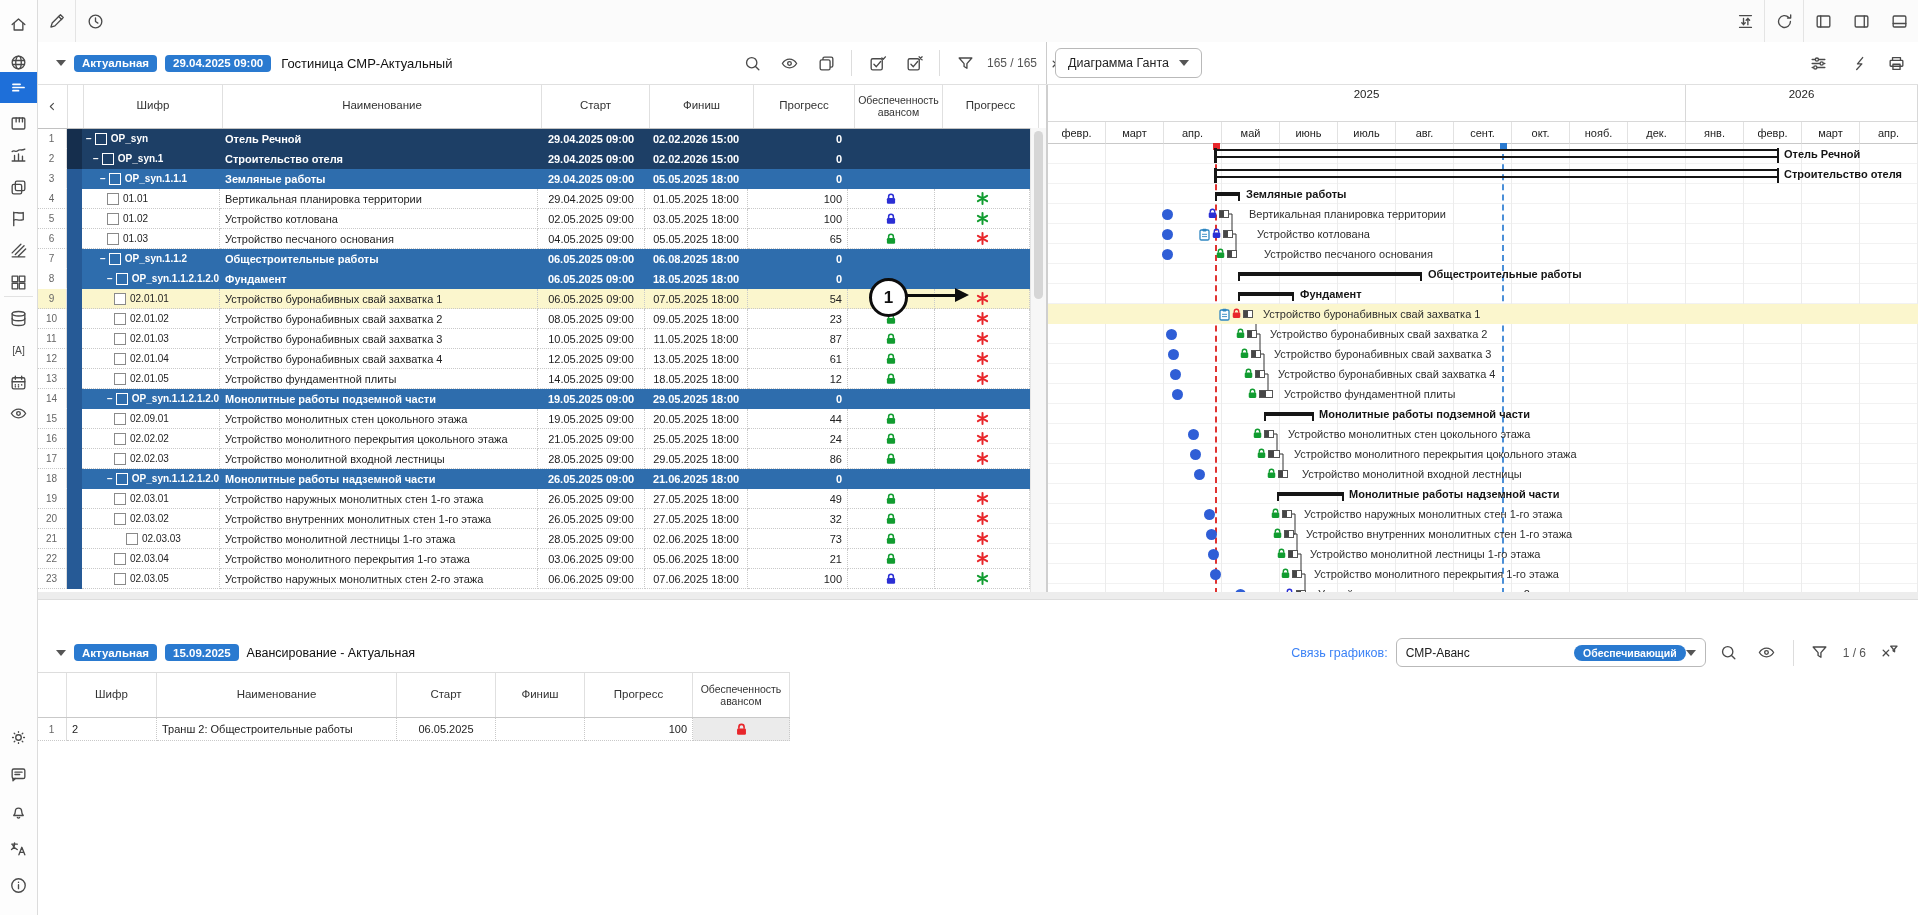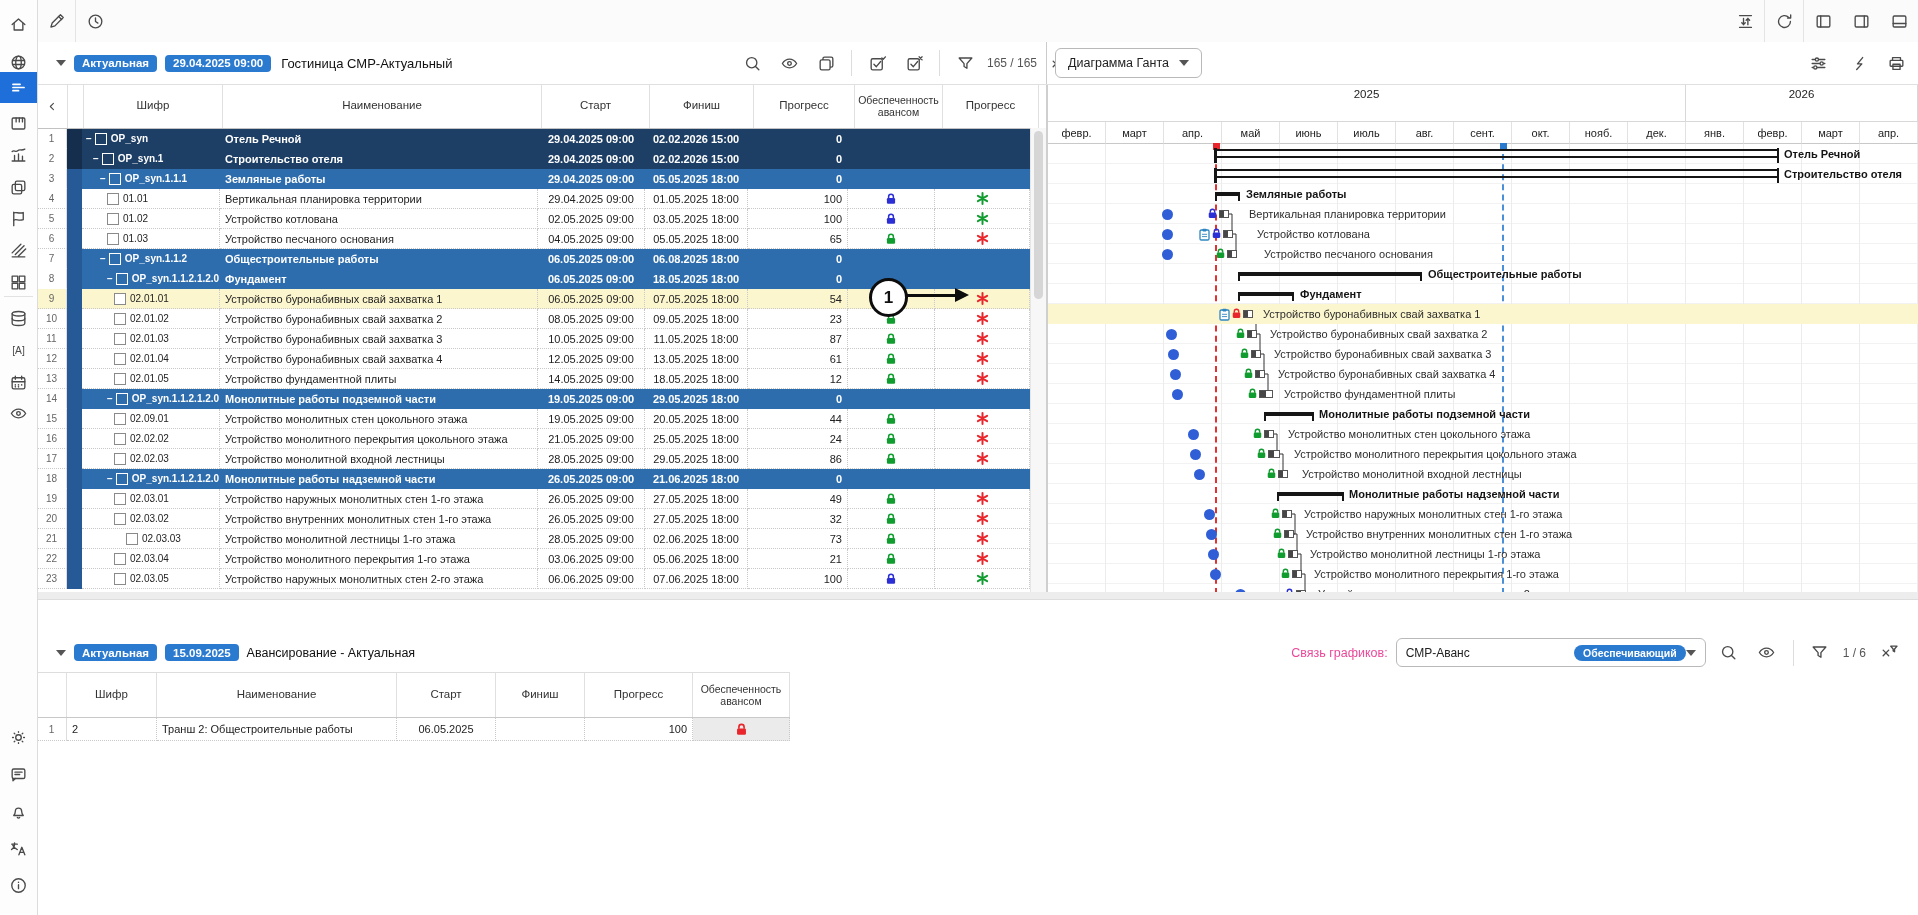--- a/index.html
+++ b/index.html
@@ -75,21 +75,21 @@
   .splitter{position:absolute;left:37px;top:592px;width:1881px;height:7px;background:#ededed;border-bottom:1px solid #ddd}
   .tabsbar{position:absolute;left:37px;top:600px;width:1881px;height:33px;background:#fafafa;border-bottom:1px solid #ddd;display:flex;align-items:stretch;justify-content:space-around;z-index:10}
   .tab{display:flex;align-items:center;font-size:12.5px;color:#333;cursor:pointer;position:relative;padding:0 30px}
   .tab.active{color:#1e6fd9}
   .tab.active:after{content:"";position:absolute;left:-35px;right:-35px;bottom:0;height:3px;background:#1e6fd9}
   
   .lbar{position:absolute;left:37px;top:633px;width:1881px;height:39px;background:#fff;display:flex;align-items:center;z-index:9}
   .lbar-left{display:flex;align-items:center;gap:8px;padding-left:19px}
   .lbar-title{font-size:12.5px;color:#111}
   .lbar-right{margin-left:auto;display:flex;align-items:center;gap:8px;padding-right:14px}
-  .lbl{font-size:12.5px;color:#ec4899}
+  .lbl{font-size:12.5px;color:#3b82f6}
   .sel{width:290px;height:27px;border:1px solid #b9b9b9;border-radius:6px;background:#fff;display:flex;align-items:center;padding:0 9px;gap:0;cursor:pointer}
   .sel-val{font-size:12px;color:#222;flex:1}
   .pill{background:#2a7ad0;color:#fff;border-radius:9px;padding:2px 9px;font-size:10.5px;font-weight:bold}
   .ltable{position:absolute;left:37px;top:672px;z-index:8;background:#fff}
   .lthead{display:flex;height:44px;border-top:1px solid #ddd;border-bottom:1px solid #c9c9c9;background:#fff}
   .ltrow{display:flex;height:23px}
   .ltd{display:flex;align-items:center;padding:0 5px;font-size:11px;white-space:nowrap;overflow:hidden;border-right:1px dotted #c9c9c9;border-bottom:1px dotted #c9c9c9;box-sizing:border-box}
   .bottom-space{position:absolute;left:37px;top:738px;width:1881px;height:177px;background:#fff}
   
   .ann-circle{position:absolute;left:869px;top:278px;width:33px;height:33px;border:3.5px solid #0d0d0d;border-radius:50%;background:#fff;display:flex;align-items:center;justify-content:center;font-size:17px;font-weight:bold;color:#111;z-index:60}

